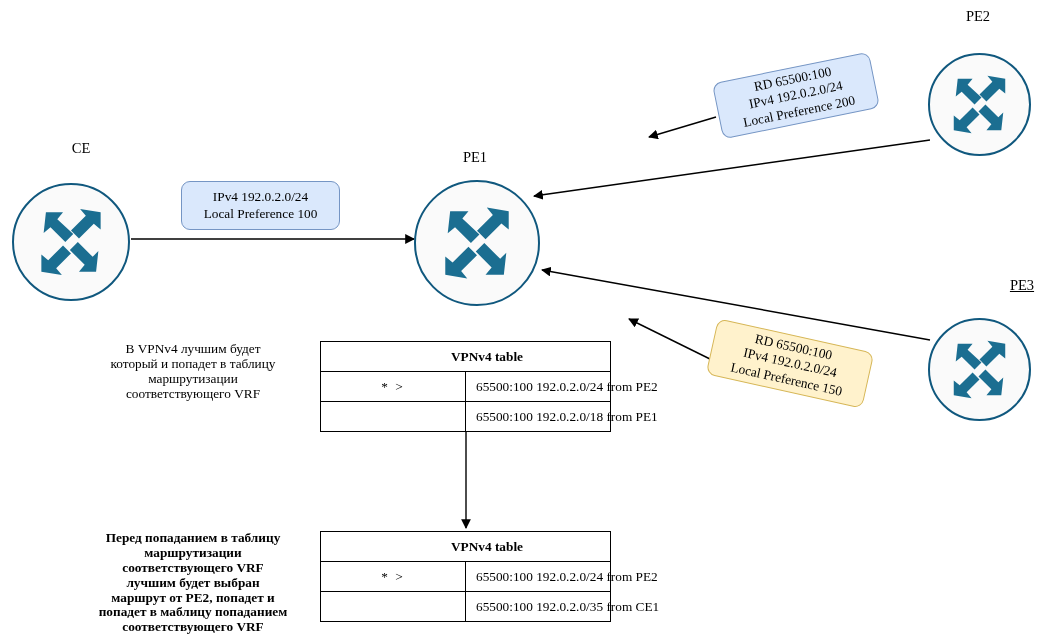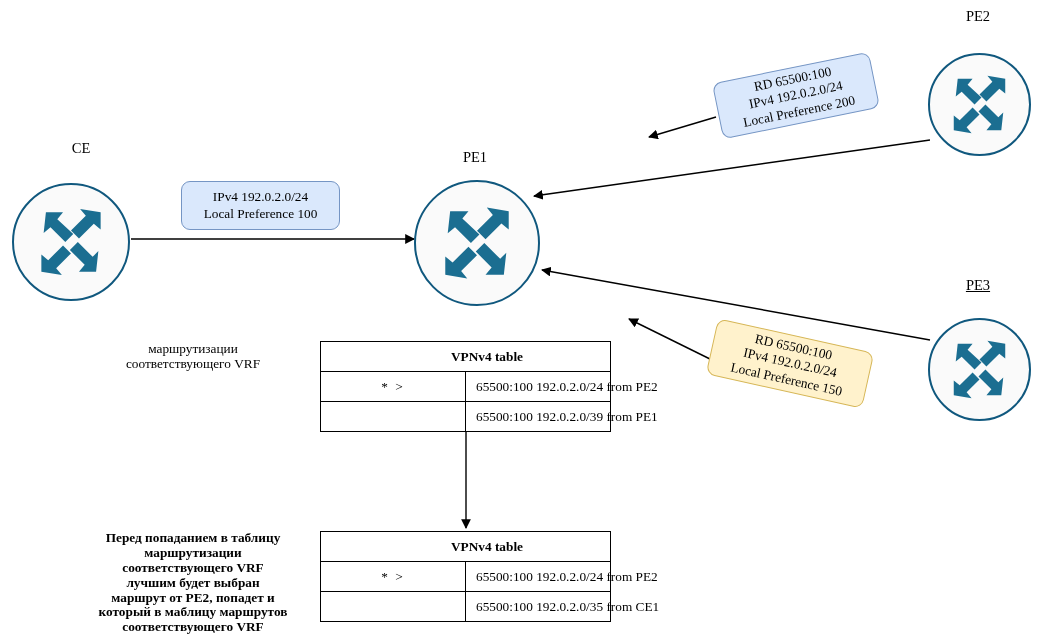--- a/index.html
+++ b/index.html
@@ -169,21 +169,21 @@
     <svg viewBox="0 0 100 100" xmlns="http://www.w3.org/2000/svg">
       <g fill="#1b6e91">
         <path d="M28 24 L43 24 L38 30 L52 43 L45 50 L32 37 L26 42 Z"></path>
         <path d="M76 24 L76 39 L70 34 L57 47 L50 40 L63 27 L58 21 Z"></path>
         <path d="M24 76 L24 61 L30 66 L43 53 L50 60 L37 73 L42 79 Z"></path>
         <path d="M72 76 L57 76 L62 70 L49 57 L56 50 L69 63 L74 58 Z"></path>
       </g>
     </svg>
   </div>
 
-  <div class="node-label" style="left:948px; top:278px; width:60px;text-decoration:underline;">PE3</div>
+  <div class="node-label" style="left:992px; top:278px; width:60px;text-decoration:underline;">PE3</div>
   <div class="router" style="left:928px; top:318px; width:103px; height:103px;">
     <svg viewBox="0 0 100 100" xmlns="http://www.w3.org/2000/svg">
       <g fill="#1b6e91">
         <path d="M28 24 L43 24 L38 30 L52 43 L45 50 L32 37 L26 42 Z"></path>
         <path d="M76 24 L76 39 L70 34 L57 47 L50 40 L63 27 L58 21 Z"></path>
         <path d="M24 76 L24 61 L30 66 L43 53 L50 60 L37 73 L42 79 Z"></path>
         <path d="M72 76 L57 76 L62 70 L49 57 L56 50 L69 63 L74 58 Z"></path>
       </g>
     </svg>
   </div>
@@ -205,46 +205,48 @@
 
   <div class="callout callout-yellow" style="left:710px; top:335px; width:160px; height:57px; transform:rotate(12.5deg);">
     <div>
       <div>RD 65500:100</div>
       <div>IPv4 192.0.2.0/24</div>
       <div>Local Preference 150</div>
     </div>
   </div>
 
   <div class="note" style="left:73px; top:342px; width:240px;">
+    <div>В VPNv4 лучшим будет</div>
+    <div>который и попадет в таблицу</div>
     <div>маршрутизации</div>
     <div>соответствующего VRF</div>
   </div>
 
   <div class="note" style="left:73px; top:531px; width:240px;font-weight:bold;">
     <div>Перед попаданием в таблицу</div>
     <div>маршрутизации</div>
     <div>соответствующего VRF</div>
     <div>лучшим будет выбран</div>
     <div>маршрут от PE2, попадет и</div>
-    <div>который в маблицу маршрутов</div>
+    <div>попадет в маблицу попаданием</div>
     <div>соответствующего VRF</div>
   </div>
 
   <table class="vtable" style="left:320px; top:341px; width:291px;">
     <tbody>
         <tr>
       <th class="thead-cell" colspan="2">VPNv4 table</th>
     </tr>
     <tr>
       <td class="flag-cell">* &gt;</td>
       <td class="route-cell">65500:100 192.0.2.0/24 from  PE2</td>
     </tr>
     <tr>
       <td class="flag-cell"></td>
-      <td class="route-cell">65500:100 192.0.2.0/39 from  PE1</td>
+      <td class="route-cell">65500:100 192.0.2.0/18 from  PE1</td>
     </tr>
   </tbody>
     </table>
 
   <table class="vtable" style="left:320px; top:531px; width:291px;">
     <tbody>
         <tr>
       <th class="thead-cell" colspan="2">VPNv4 table</th>
     </tr>
     <tr>

